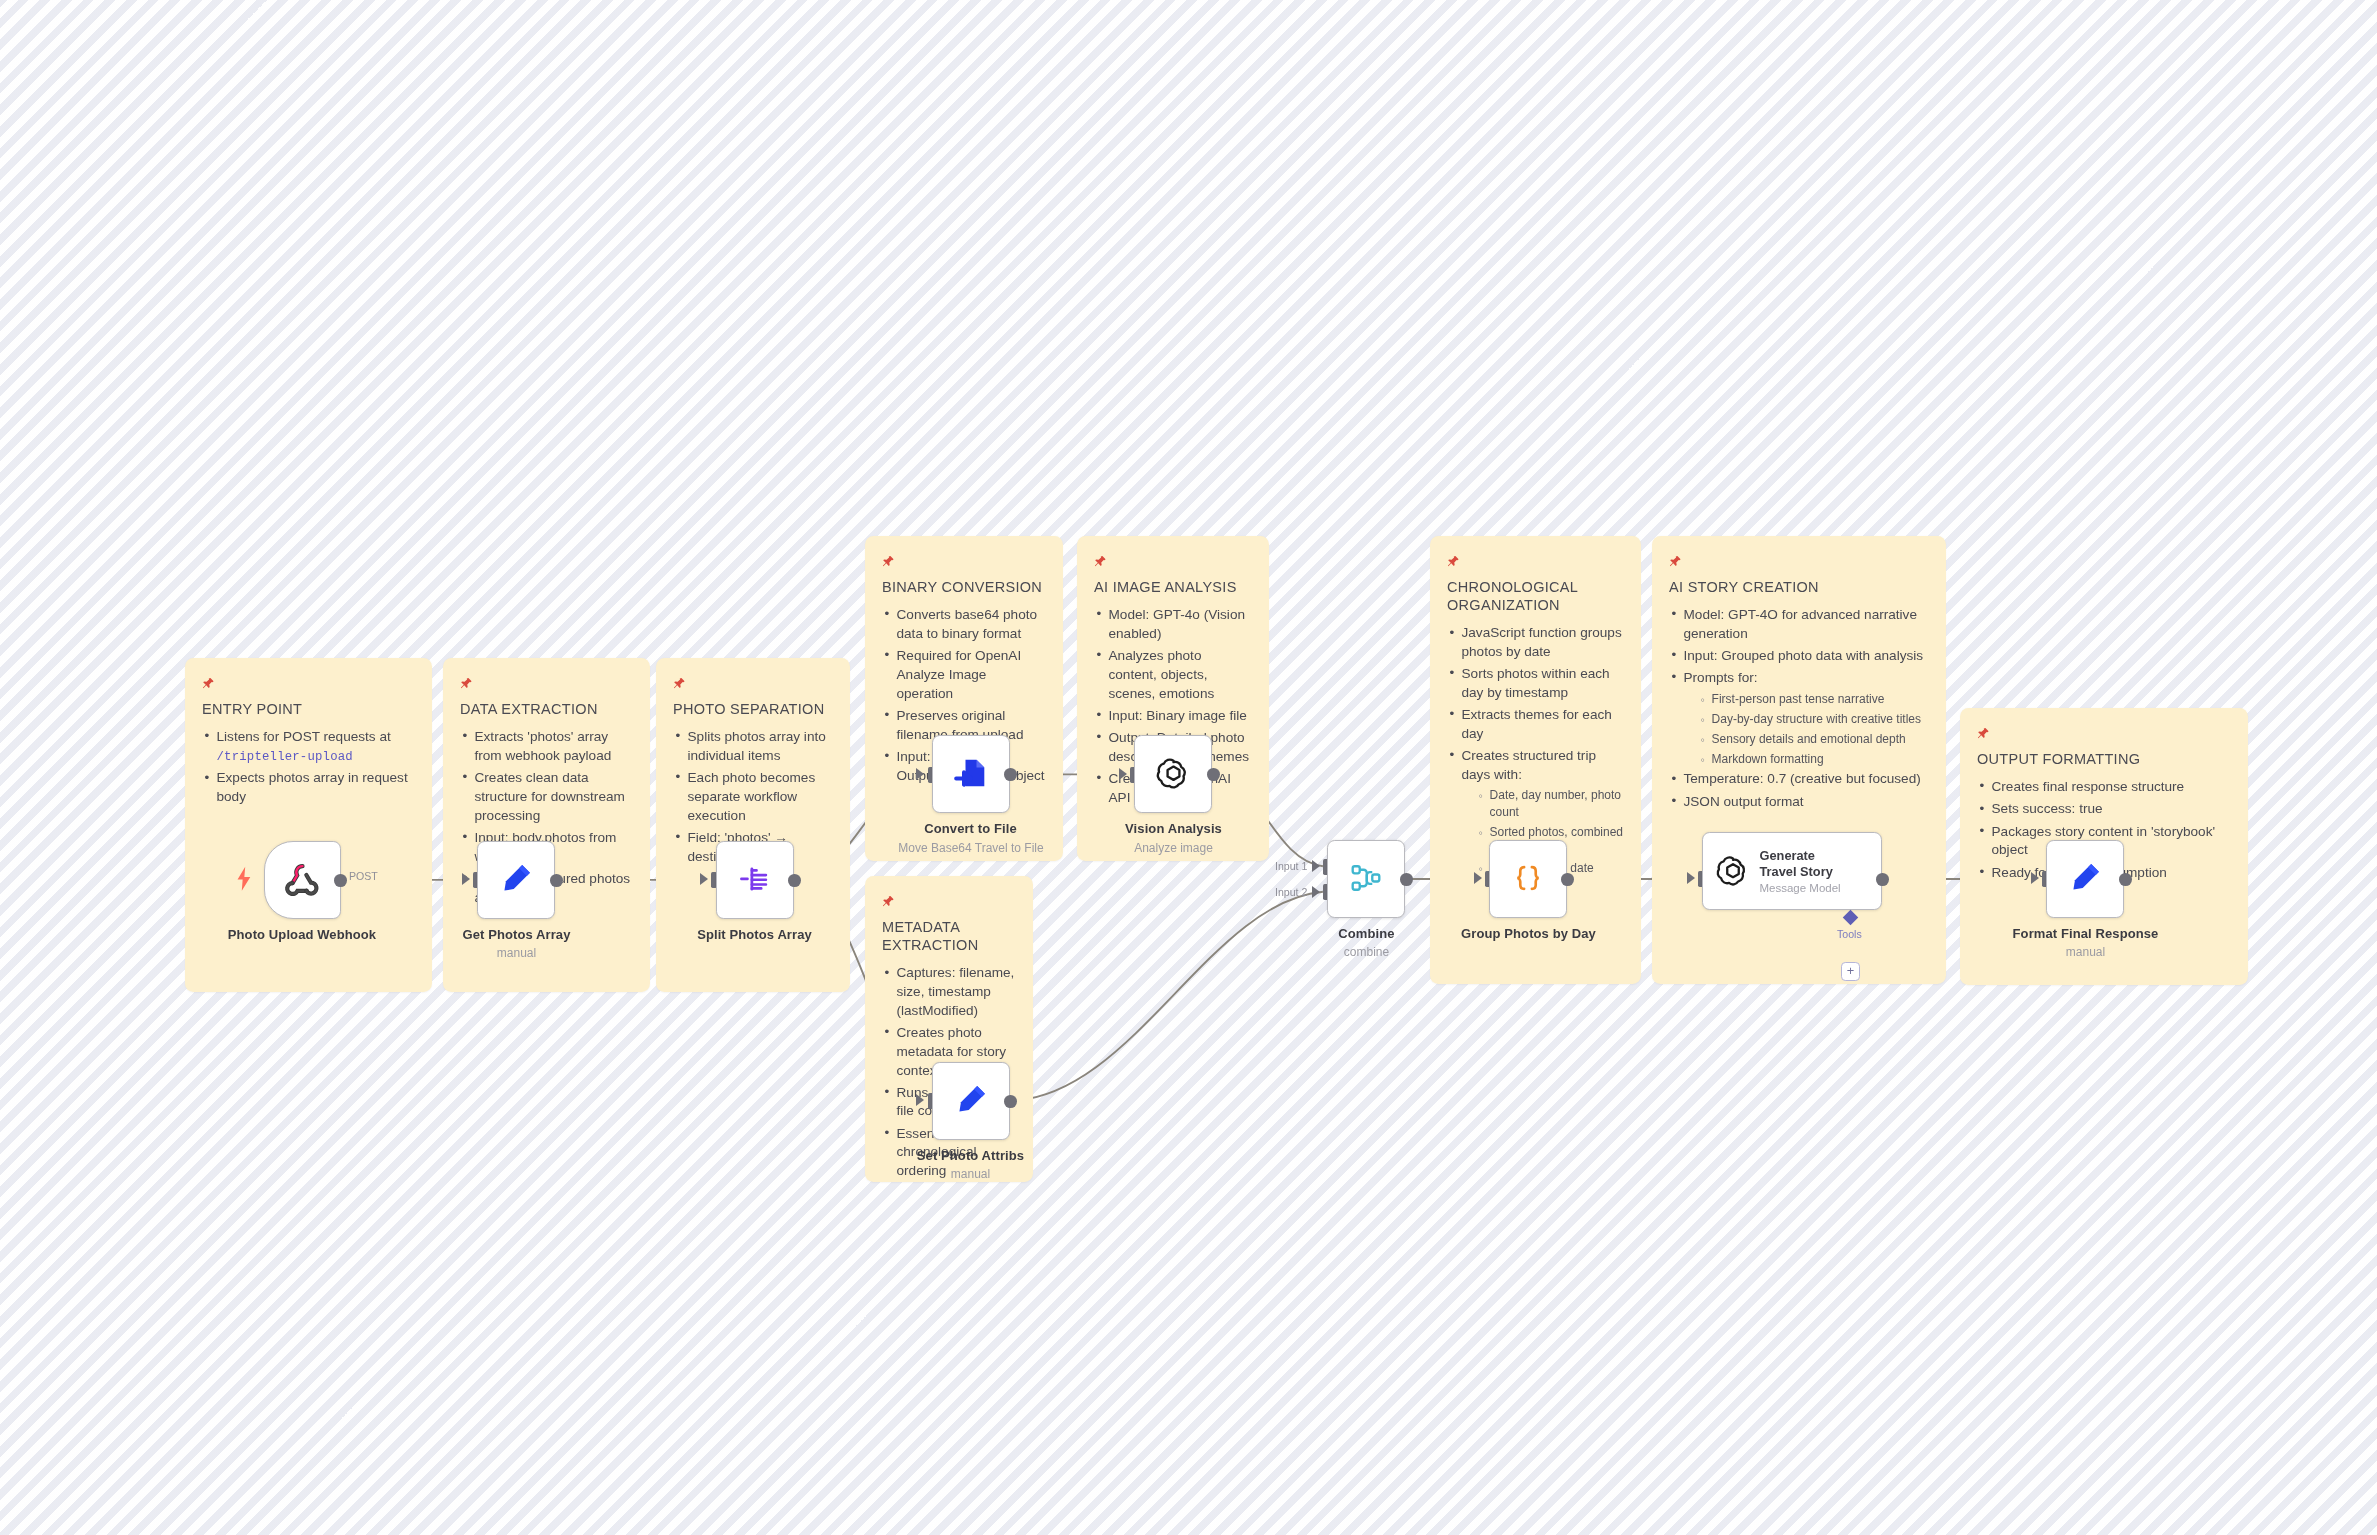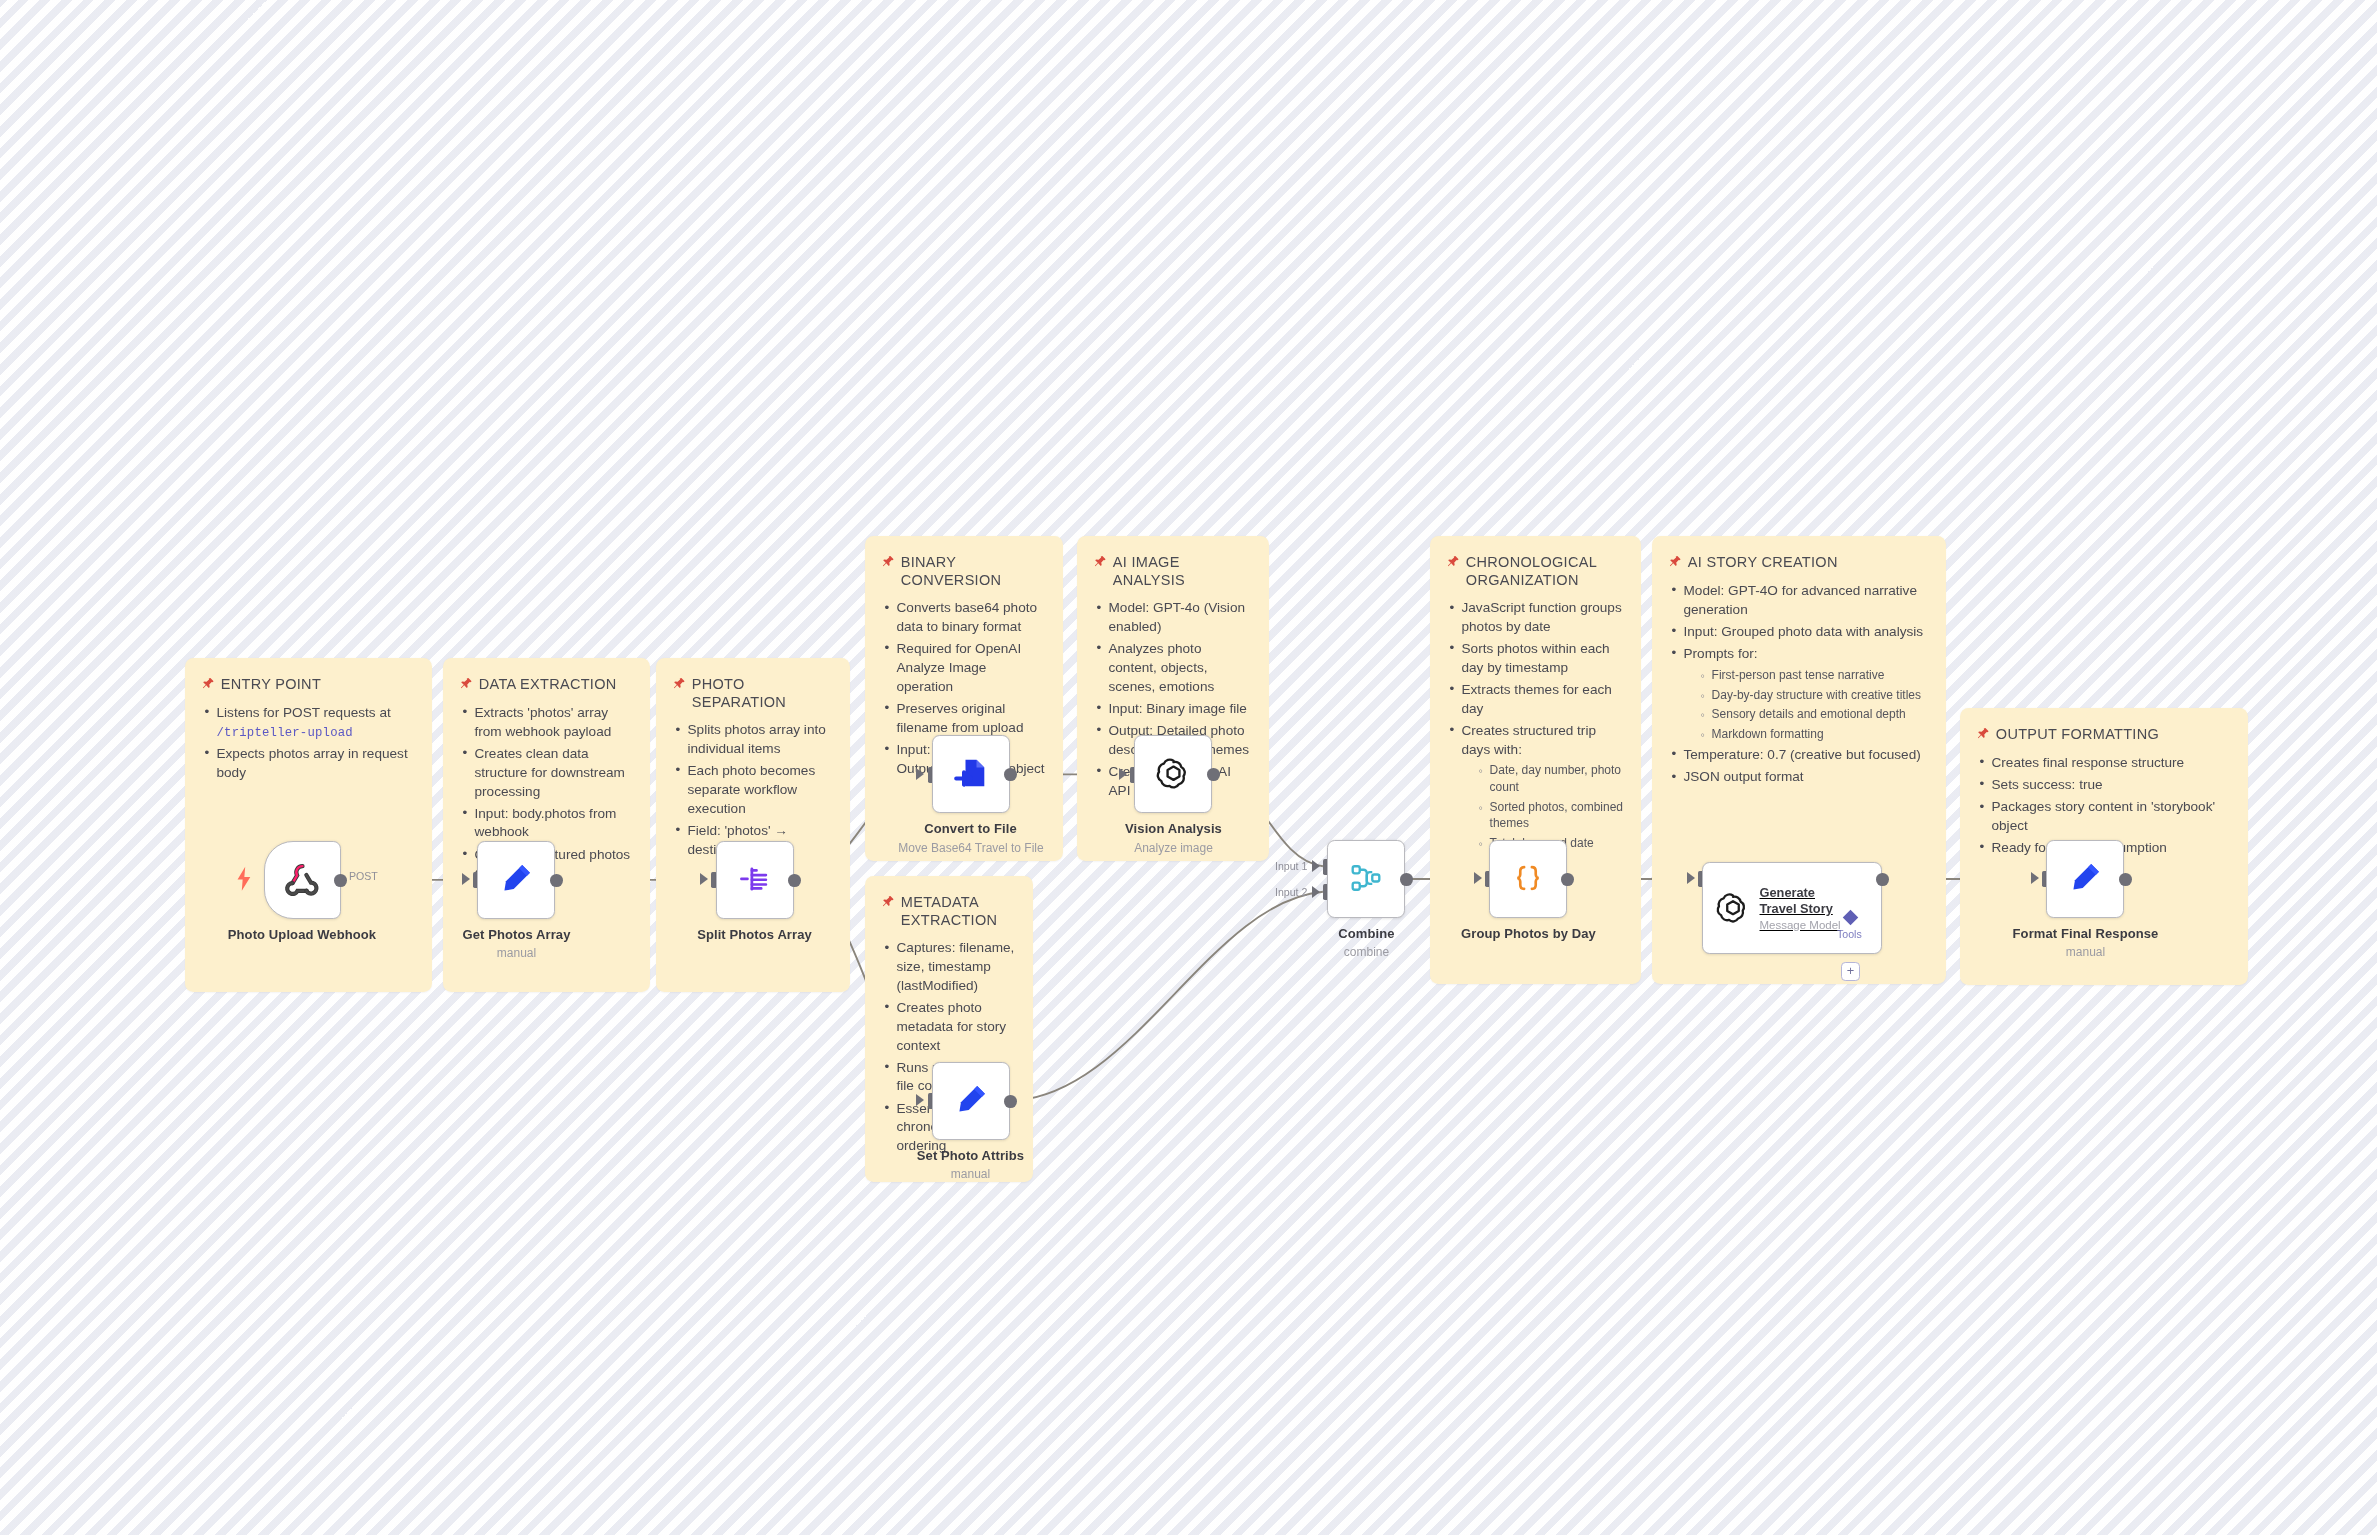--- a/index.html
+++ b/index.html
@@ -35,20 +35,21 @@
   .sticky-title {
     font-size: 14.5px;
     letter-spacing: 0.3px;
     color: #4a4a52;
     font-weight: 400;
     margin-bottom: 10.2px;
     line-height: 1.25;
     display: flex;
     align-items: flex-start;
     gap: 6px;
+    flex-direction: column;
   }
   .pin-icon { flex: 0 0 auto; margin-top: 0.9px; }
   .sticky ul { list-style: none; }
   .sticky li {
     font-size: 13.6px;
     line-height: 1.38;
     color: #4a4a52;
     position: relative;
     padding-left: 14.5px;
     margin-bottom: 3.4px;
@@ -503,21 +504,21 @@
           <path d="M27 8 c4 0 5 2 5 5 v4 c0 3 2 5 4 5 c-2 0 -4 2 -4 5 v4 c0 3 -1 5 -5 5"></path>
         </g>
       </svg>
     </span>
   </div>
   <div class="port-out" style="left:1561px; top:873px;"></div>
   <div class="node-caption" style="left:1452px; top:926px; width:153px;">Group Photos by Day</div>
 
   <div class="arrow-in" style="left:1687px; top:872px;"></div>
   <div class="port-in" style="left:1698px; top:871px;"></div>
-  <div class="node wide" style="left:1702px; top:862px; width:180px; height:92px;text-decoration:underline;">
+  <div class="node wide" style="left:1702px; top:832px; width:180px; height:78px;">
     <span>
       <svg width="36" height="36" viewBox="0 0 50 50">
         <g fill="none" stroke="#1c1c1c" stroke-width="3.2" stroke-linejoin="round">
           <path d="M25 9 c-5 -3 -11 -1 -13 4 c-5 1 -8 6 -6.5 11 c-3 4 -2 10 3 12.5 c1 5 6 8 11 6.5 c4 3.5 10 2.5 12.5 -2 c5 -1 8 -6 6.5 -11 c3 -4 2 -10 -3 -12.5 c-1 -5 -6 -8 -10.5 -6.5z"></path>
           <path d="M25 17 l8 4.5 v9 l-8 4.5 -8 -4.5 v-9z"></path>
         </g>
       </svg>
     </span>
     <div>
       <div class="node-inner-title">Generate Travel Story</div>

